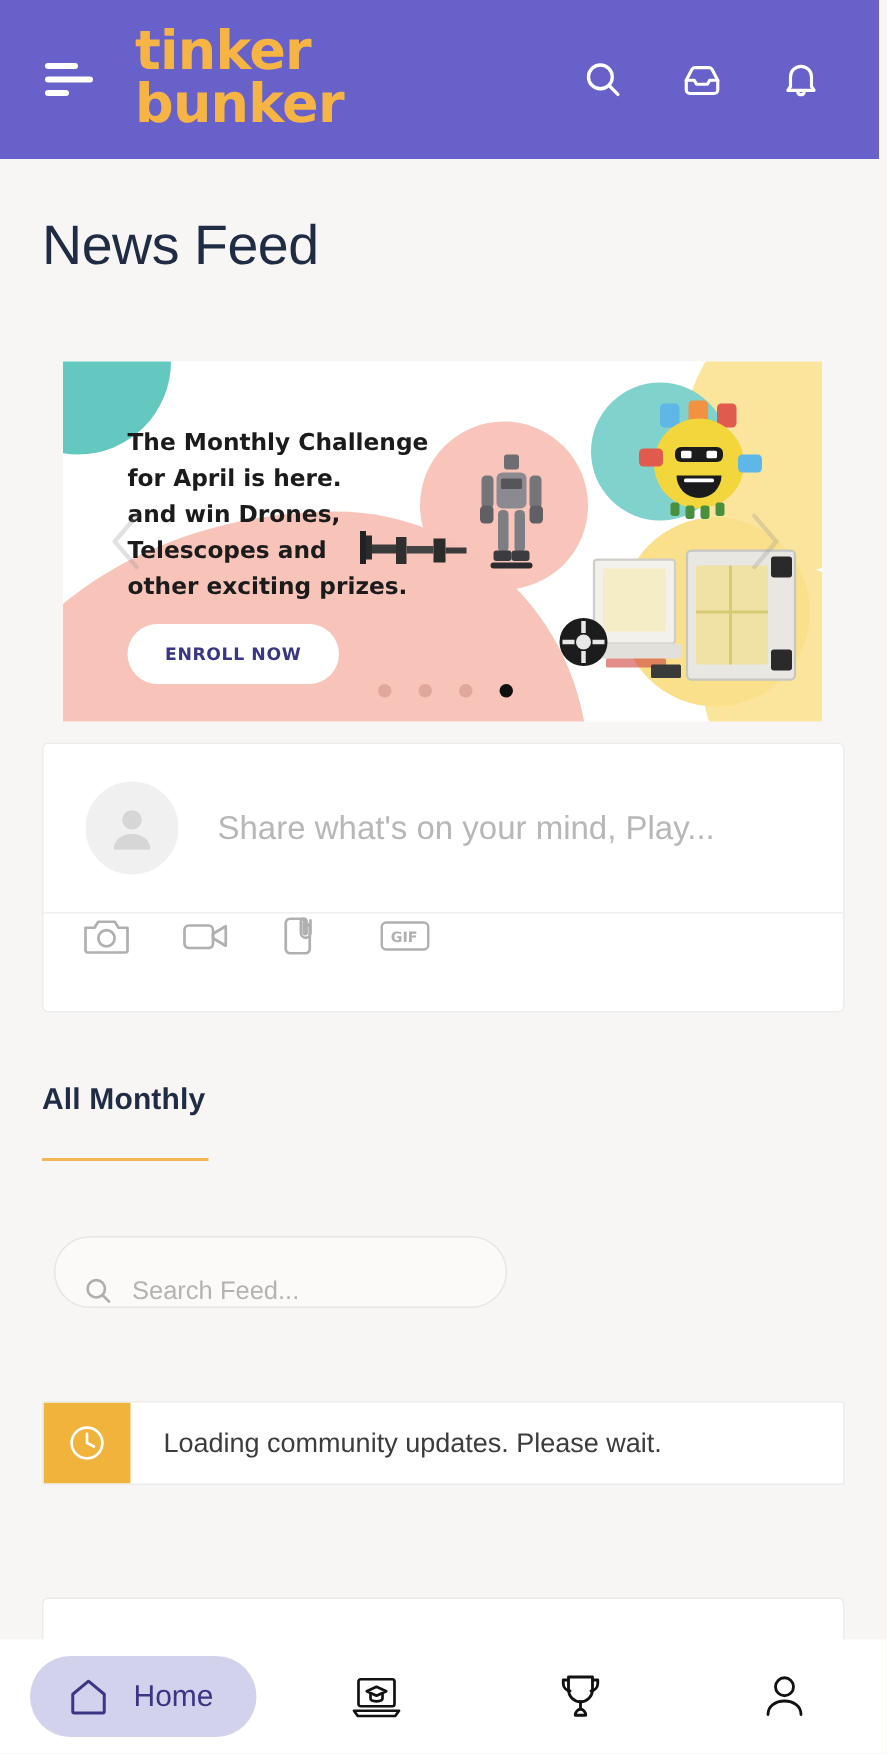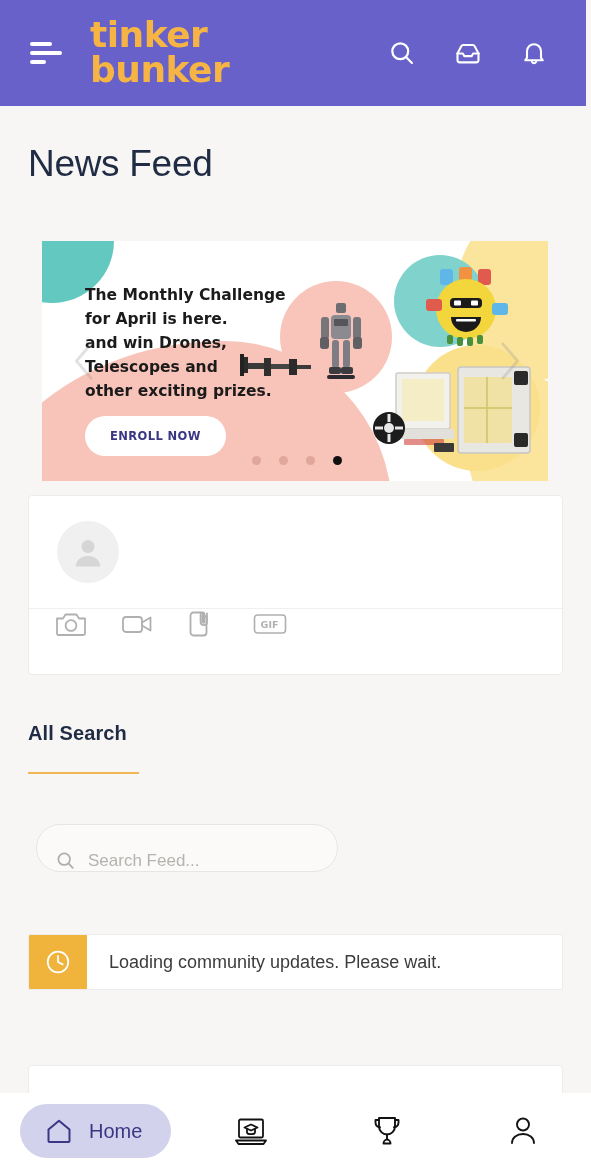--- a/index.html
+++ b/index.html
@@ -393,20 +393,21 @@
   </div>
 
   <div class="composer">
     <div class="composer-top">
       <div class="avatar">
         <svg viewBox="0 0 40 40" width="36" height="36" fill="#d6d6d6">
           <circle cx="20" cy="14" r="7.2"></circle>
           <path d="M6.5 36c0-7.2 6.1-11.5 13.5-11.5S33.5 28.8 33.5 36z"></path>
         </svg>
       </div>
+      <input class="composer-input" type="text" placeholder="Share what's on your mind, Play..." style="">
     </div>
     <div class="composer-bottom">
       <span class="cicon">
         <svg viewBox="0 0 32 26" width="32" height="26" fill="none" stroke="#b0b0b0" stroke-width="1.8" stroke-linejoin="round">
           <path d="M2 7.5h6l2.5-4h11l2.5 4h6v15a1.5 1.5 0 0 1-1.5 1.5h-25A1.5 1.5 0 0 1 2 22.5z"></path>
           <circle cx="16" cy="14.5" r="5.4"></circle>
         </svg>
       </span>
       <span class="cicon">
         <svg viewBox="0 0 32 24" width="32" height="24" fill="none" stroke="#b0b0b0" stroke-width="1.8" stroke-linejoin="round">
@@ -423,21 +424,21 @@
       <span class="cicon">
         <svg viewBox="0 0 34 24" width="34" height="24" fill="none" stroke="#b0b0b0" stroke-width="1.6">
           <rect x="1.5" y="3" width="31" height="18" rx="3"></rect>
           <text x="16.5" y="16" font-family="DejaVu Sans, sans-serif" font-size="9.5" font-weight="bold" fill="#b0b0b0" stroke="none" text-anchor="middle">GIF</text>
         </svg>
       </span>
     </div>
   </div>
 
   <div class="tabs">
-    <div class="tab-label">All Search</div>
+    <div class="tab-label">All Monthly</div>
     <div class="tab-underline"></div>
   </div>
 
   <div class="search-box">
     <span style="display:flex;">
       <svg viewBox="0 0 24 24" width="21" height="21" fill="none" stroke="#b0aeab" stroke-width="2" stroke-linecap="round">
         <circle cx="10.5" cy="10.5" r="6.6"></circle>
           <line x1="15.4" y1="15.4" x2="20.3" y2="20.3"></line>
       </svg>
     </span>

